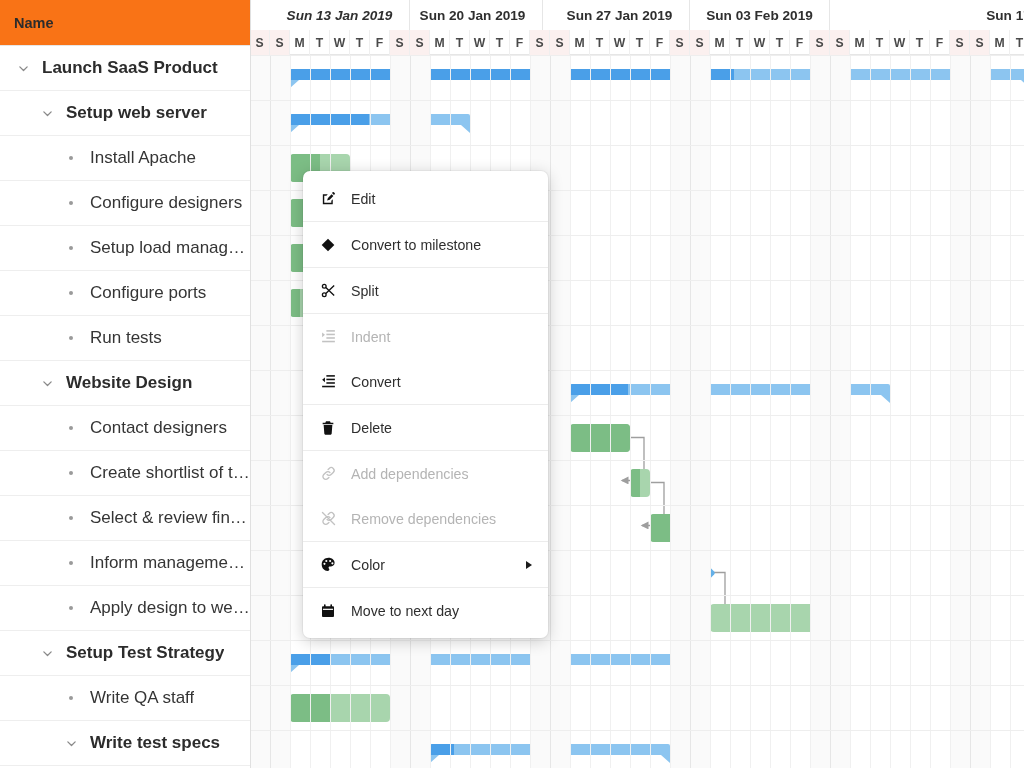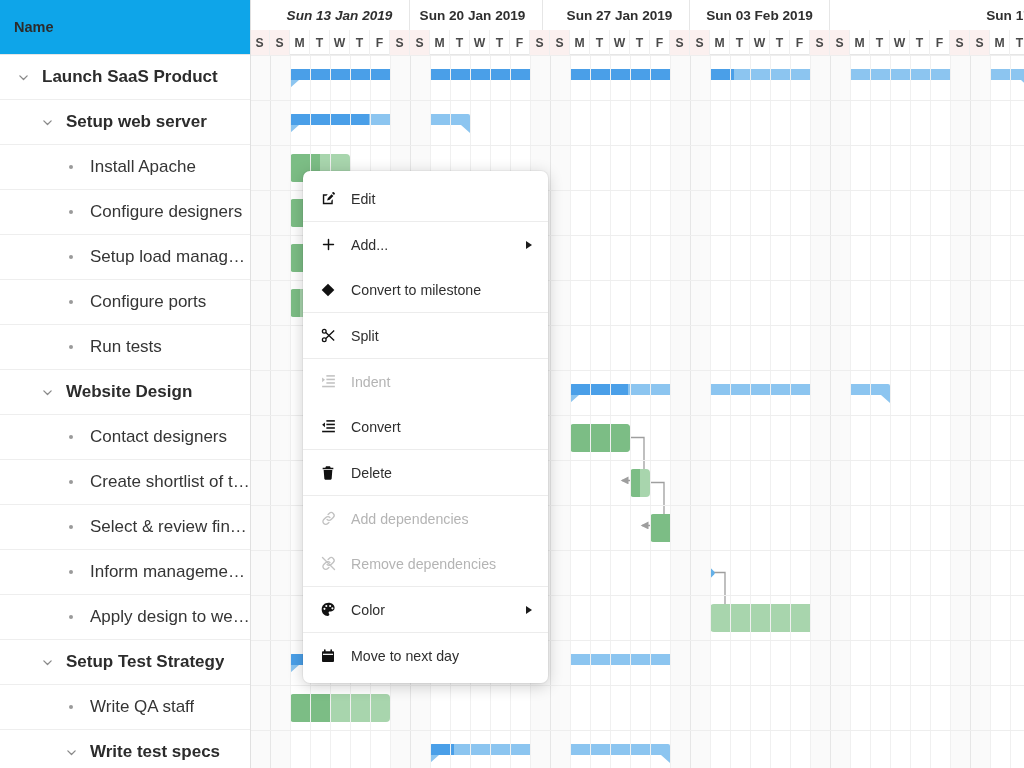--- a/index.html
+++ b/index.html
@@ -11,23 +11,23 @@
     color: #3c3c3c;
   }
   #app { position: relative; width: 1024px; height: 768px; overflow: hidden; }
 
   
   #left-pane {
     position: absolute; left: 0; top: 0; width: 251px; height: 768px;
     background: #fff; border-right: 1px solid #e0e0e0; overflow: hidden; z-index: 5;
   }
   #left-header {
-    height: 55px; display: flex; align-items: center;
+    height: 46px; display: flex; align-items: center;
     padding-left: 14px; border-bottom: 1px solid #e6e6e6;
-    font-size: 14.5px; font-weight: 600; color: #2c2c2c; background: #0ea5e9;
+    font-size: 14.5px; font-weight: 600; color: #2c2c2c; background: #f97316;
   }
   .row {
     height: 45px; display: flex; align-items: center;
     border-bottom: 1px solid #eeeeee; background: #fff;
   }
   .row .expander {
     width: 18px; height: 18px; display: flex; align-items: center; justify-content: center;
     flex: 0 0 18px; color: #8a8a8a;
   }
   .row .expander svg { display: block; }
@@ -444,29 +444,20 @@
             <path d="M4 6v14h14v-7l-2 2v3H6V8h3l2-2H4z"></path>
             <path d="M20.7 4.4l-1.1-1.1a1.2 1.2 0 00-1.7 0l-1 1 2.8 2.8 1-1a1.2 1.2 0 000-1.7z"></path>
             <path d="M11.2 11.2L10 14.9l3.7-1.2 5.2-5.2-2.5-2.5-5.2 5.2z"></path>
           </svg>
         </span>
         <span class="mi-lbl">Edit</span>
       </div>
       <div class="msep"></div>
       <div class="mi">
         <span class="mi-ico">
-          <svg width="17" height="17" viewBox="0 0 24 24" fill="none" stroke="currentColor" stroke-width="2.1" stroke-linecap="round">
-            <path d="M12 5v14M5 12h14"></path>
-          </svg>
-        </span>
-        <span class="mi-lbl">Add...</span>
-        <span class="mi-arrow"></span>
-      </div>
-      <div class="mi">
-        <span class="mi-ico">
           <svg width="16" height="16" viewBox="0 0 24 24" fill="currentColor">
             <path d="M12 2.5L21.5 12 12 21.5 2.5 12z"></path>
           </svg>
         </span>
         <span class="mi-lbl">Convert to milestone</span>
       </div>
       <div class="msep"></div>
       <div class="mi">
         <span class="mi-ico">
           <svg width="17" height="17" viewBox="0 0 24 24" fill="none" stroke="currentColor" stroke-width="1.9">

